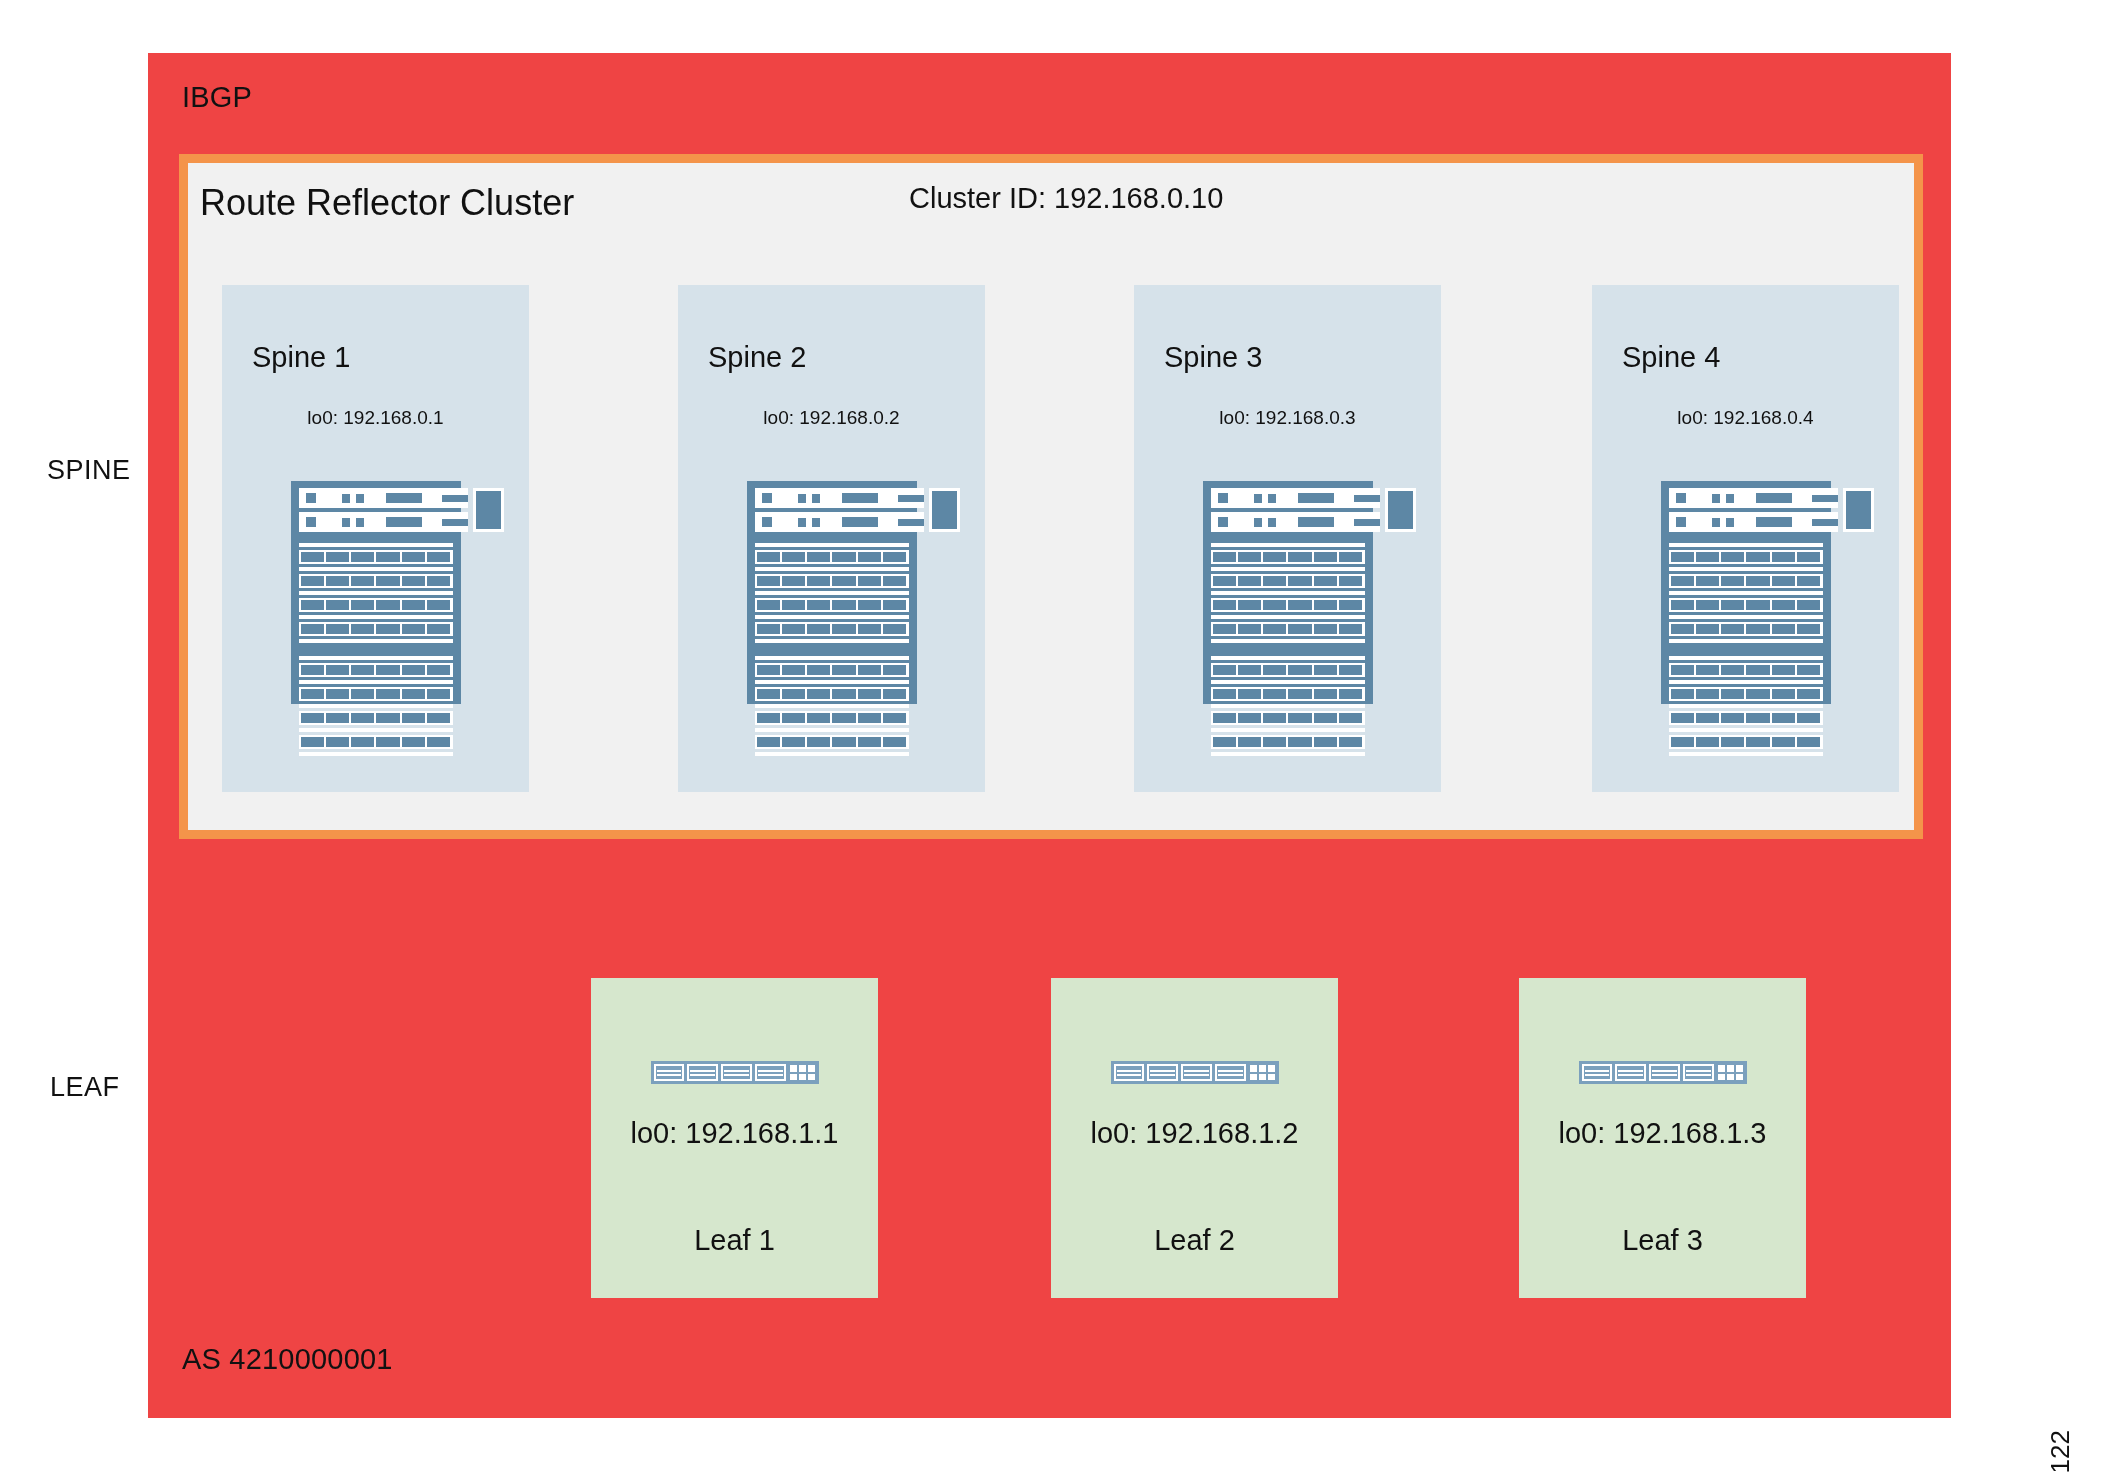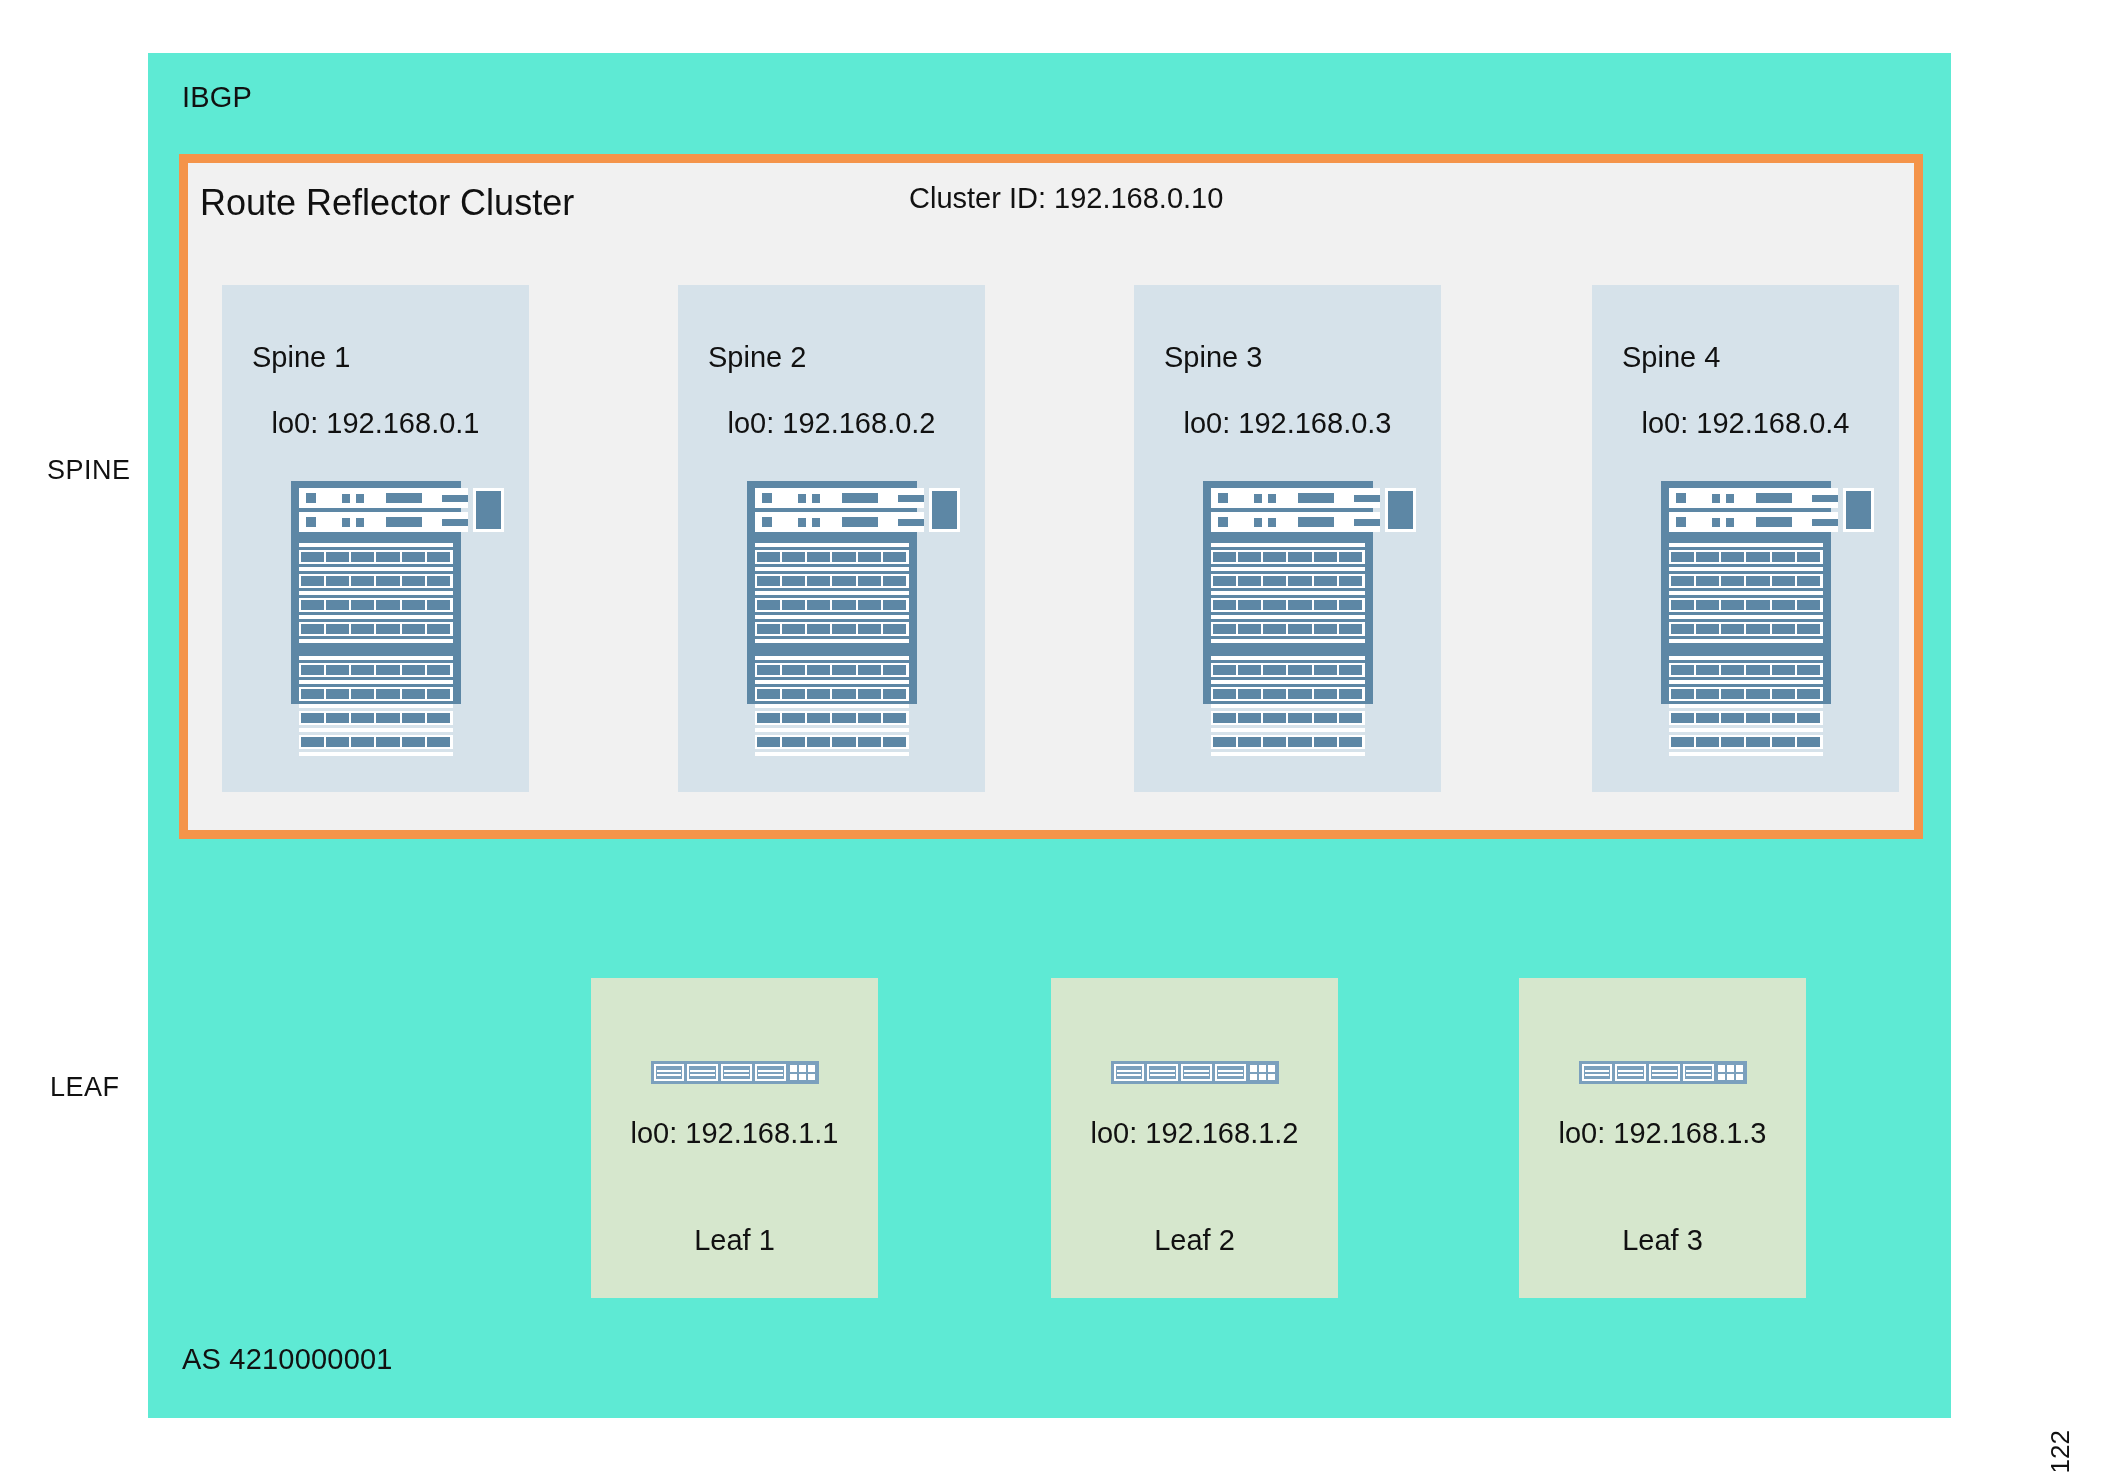--- a/index.html
+++ b/index.html
@@ -18,21 +18,21 @@
     background: #ffffff;
   }
 
   
   .as-container {
     position: absolute;
     left: 148px;
     top: 53px;
     width: 1803px;
     height: 1365px;
-    background: #5eead4;
+    background: #ef4444;
   }
 
   .as-title {
     position: absolute;
     left: 34px;
     top: 28px;
     font-size: 29px;
     color: #111111;
     letter-spacing: 0.2px;
   }
@@ -95,21 +95,21 @@
     font-size: 29px;
     color: #111111;
     margin-left: 30px;
   }
   .spine-lo0 {
     position: absolute;
     top: 122px;
     left: 0;
     width: 100%;
     text-align: center;
-    font-size: 29px;
+    font-size: 19px;
     color: #111111;
   }
 
   
   .chassis {
     position: absolute;
     top: 196px;
     left: 50%;
     transform: translateX(-50%);
     width: 170px;

